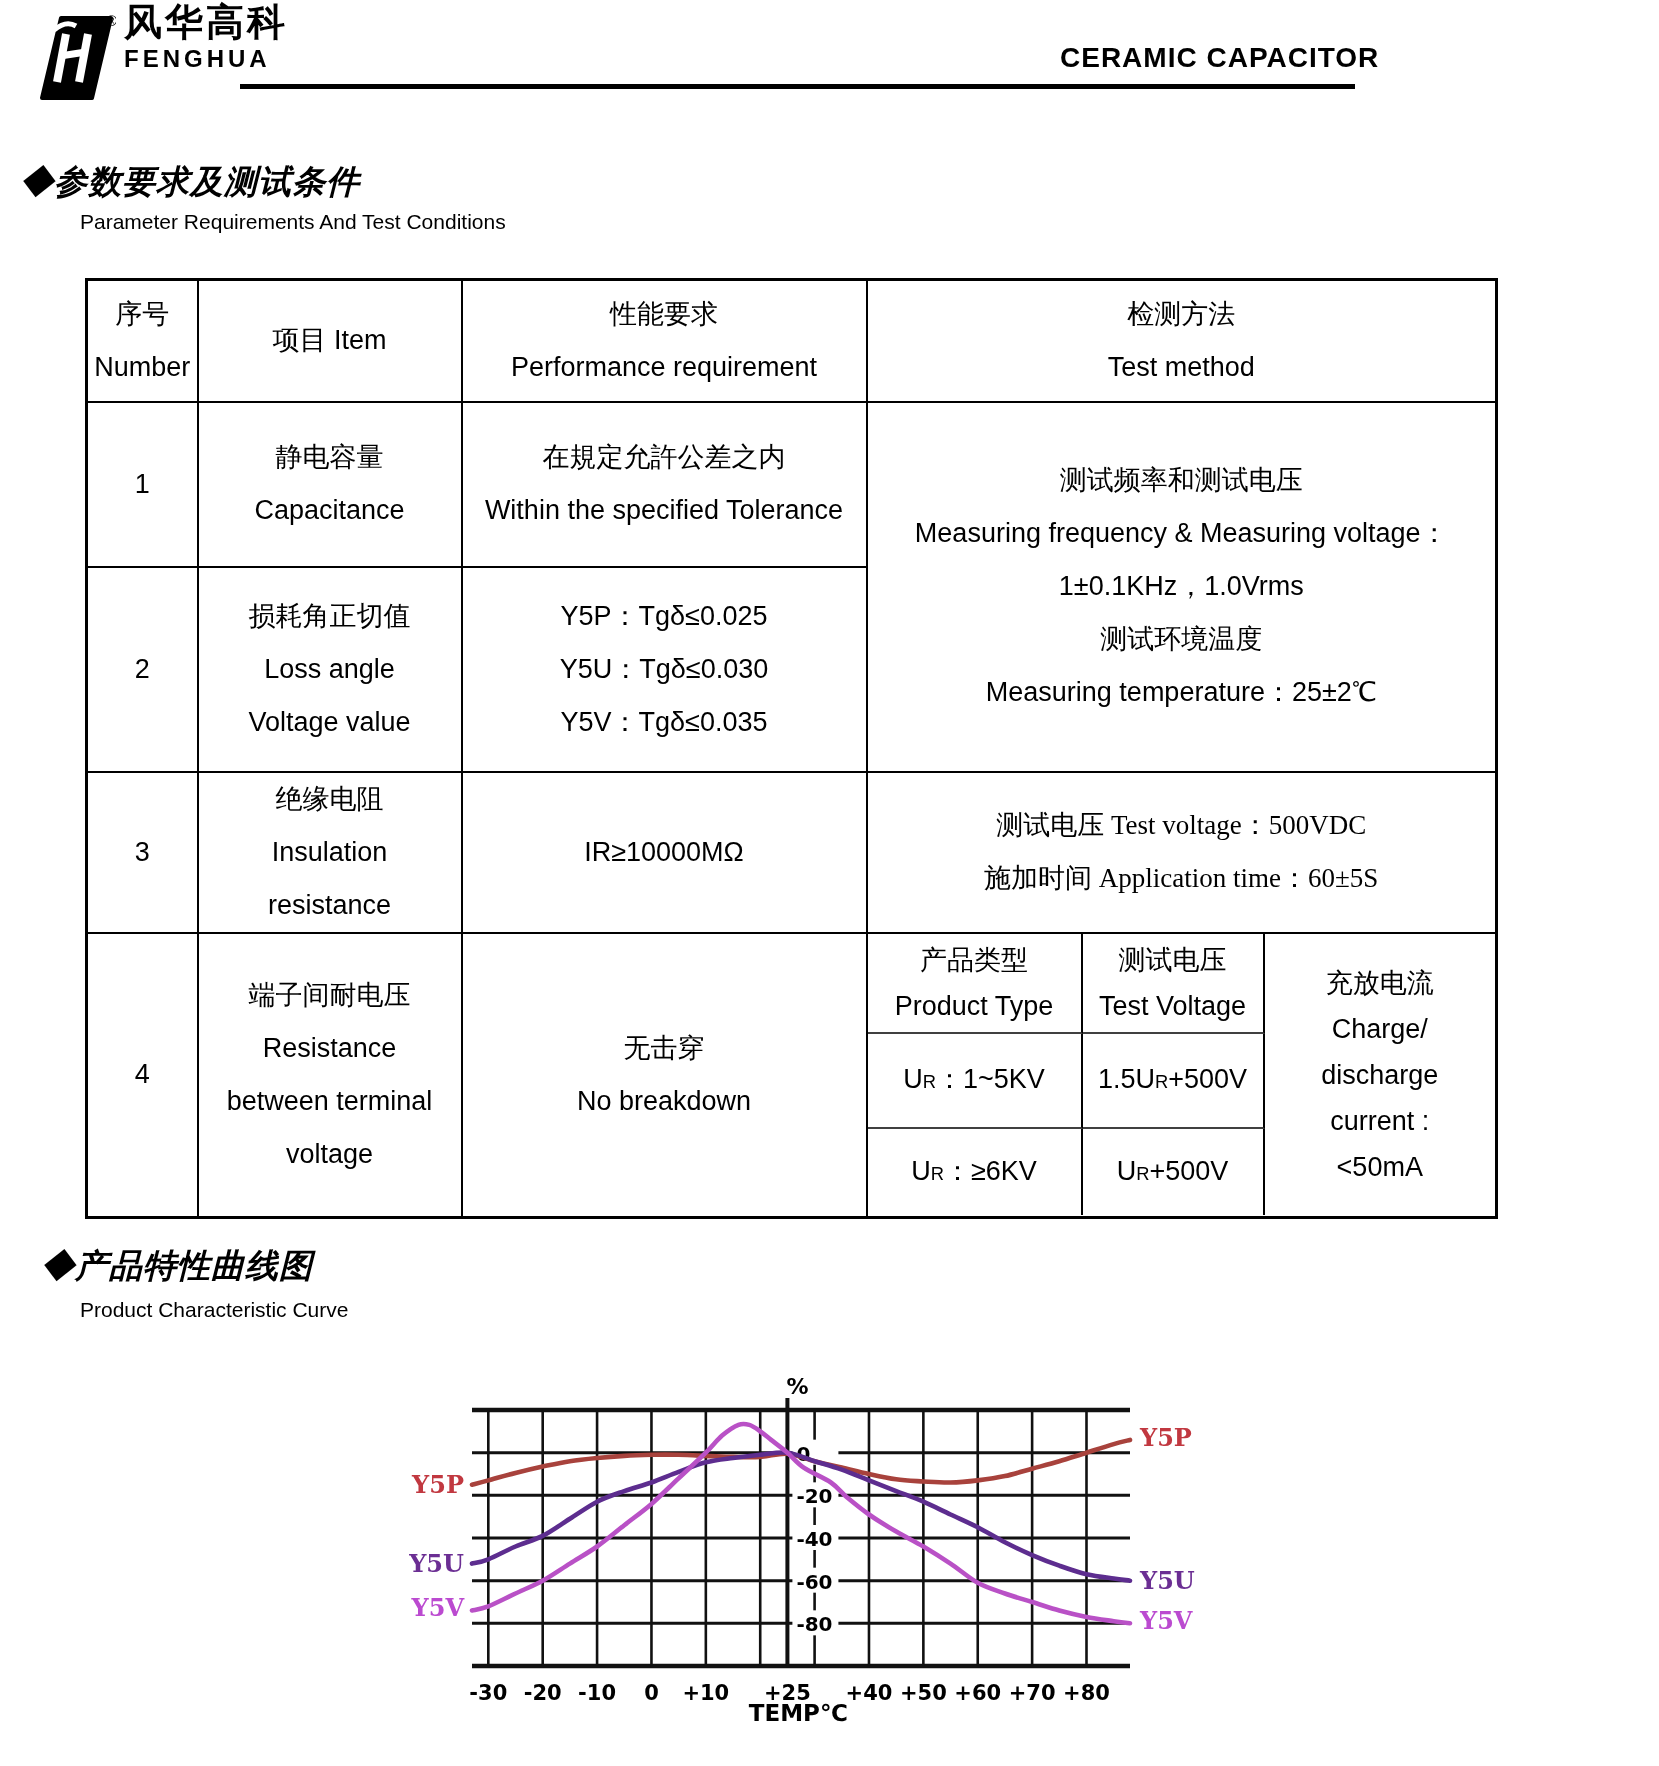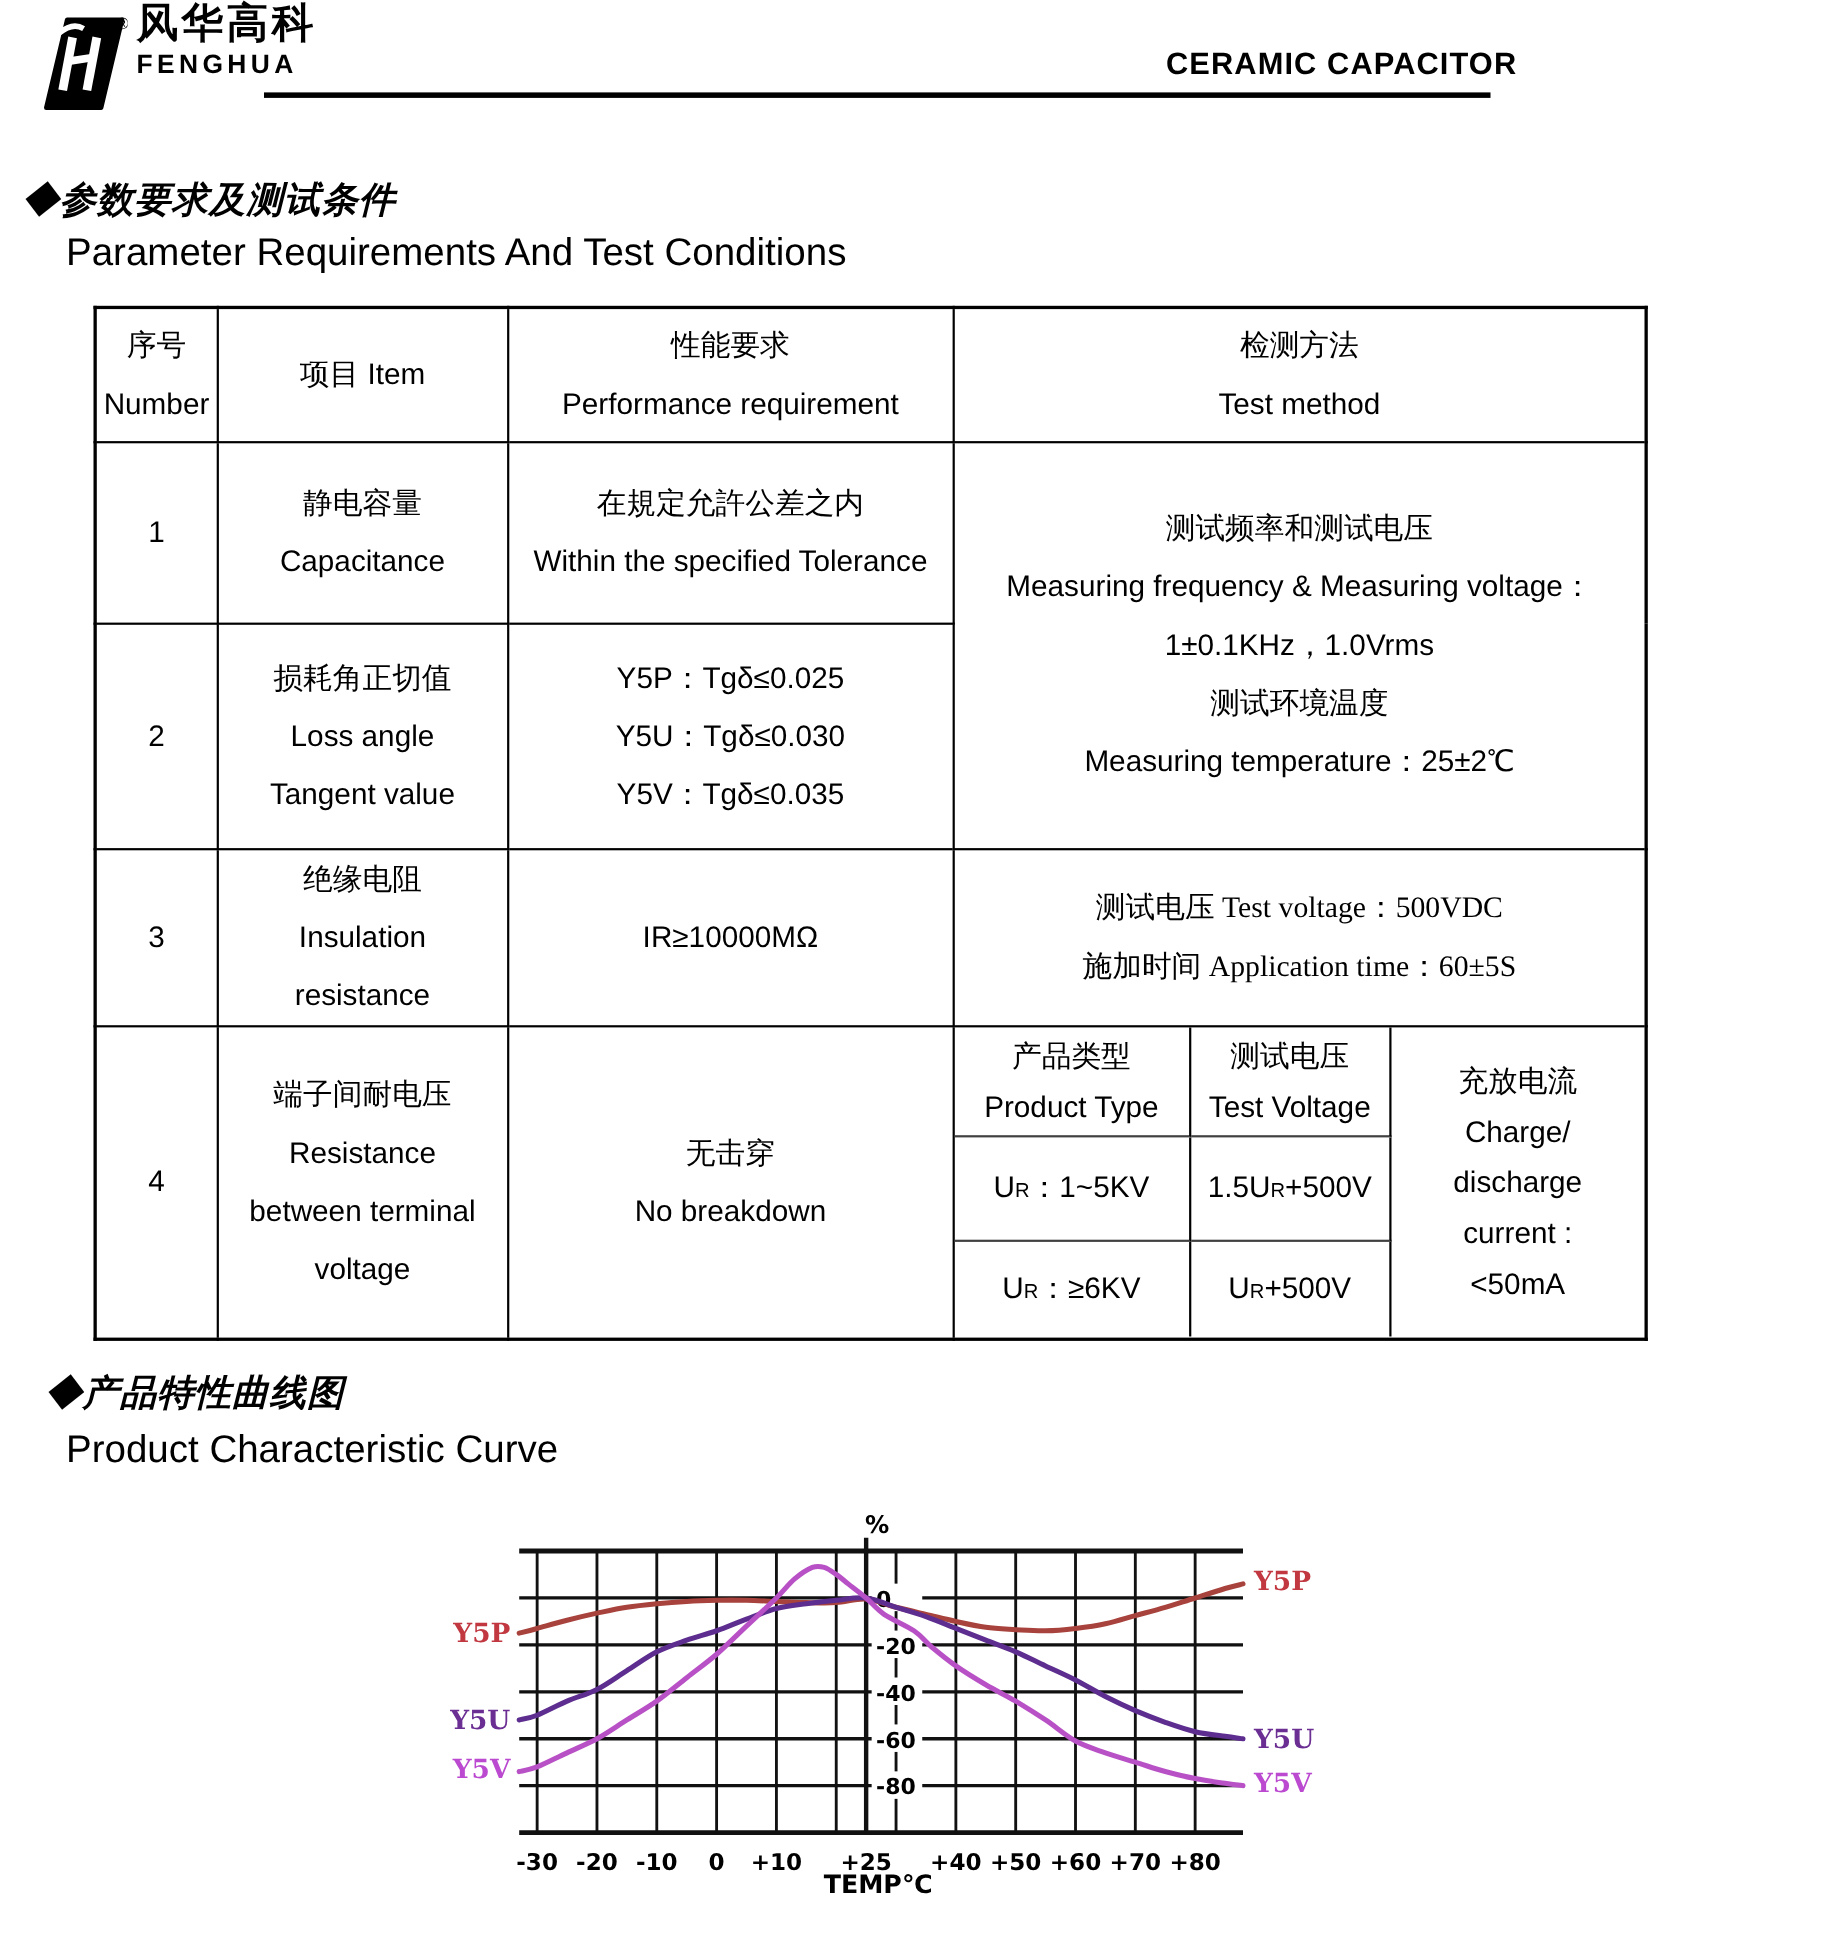--- a/index.html
+++ b/index.html
@@ -10,21 +10,21 @@
   .logo{position:absolute;left:14px;top:12px;width:102px;height:90px;}
   .brand{position:absolute;left:124px;top:3px;line-height:1;}
   .brand-cn{font-size:38px;font-weight:bold;letter-spacing:3px;}
   .brand-en{font-size:24px;font-weight:bold;letter-spacing:4px;margin-top:6px;}
   .doc-title{position:absolute;left:1060px;top:42px;width:470px;
              font-size:28px;font-weight:bold;letter-spacing:1px;}
   .head-rule{position:absolute;left:240px;top:84px;width:1115px;height:5px;background:#000;}
 
   
   .sec-cn{position:absolute;left:20px;font-size:33px;font-weight:600;letter-spacing:1px;font-style:italic;}
-  .sec-en{position:absolute;left:60px;font-size:35px;}
+  .sec-en{position:absolute;left:80px;font-size:21px;}
   .s1-cn{top:160px;} .s1-en{top:210px;}
   .s2-cn{top:1244px;margin-left:21px;} .s2-en{top:1298px;}
 
   
   table.main{position:absolute;left:85px;top:278px;border-collapse:collapse;
              table-layout:fixed;width:1410px;}
   table.main td,table.main th{border:2px solid #000;padding:0;font-weight:normal;
              text-align:center;vertical-align:middle;font-size:27px;line-height:53px;}
   table.main{border:3px solid #000;}
   tr.rh{height:122px;} tr.r1{height:165px;} tr.r2{height:205px;}
@@ -110,21 +110,21 @@
         <div>1±0.1KHz，1.0Vrms</div>
         <div>测试环境温度</div>
         <div>Measuring temperature：25±2℃</div>
       </td>
     </tr>
     <tr class="r2">
       <td>2</td>
       <td>
         <div>损耗角正切值</div>
             <div>Loss angle</div>
-            <div>Tangent value</div>
+            <div>Voltage value</div>
       </td>
       <td>
         <div>Y5P：Tgδ≤0.025</div>
             <div>Y5U：Tgδ≤0.030</div>
             <div>Y5V：Tgδ≤0.035</div>
       </td>
     </tr>
     <tr class="r3">
       <td>3</td>
       <td>

